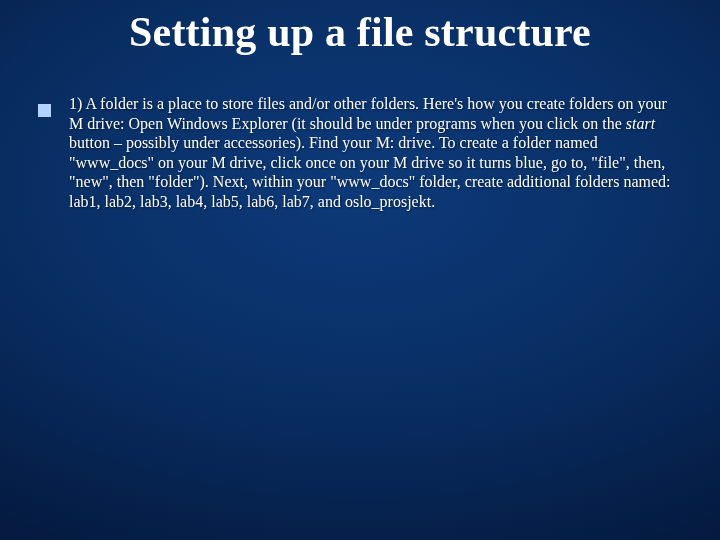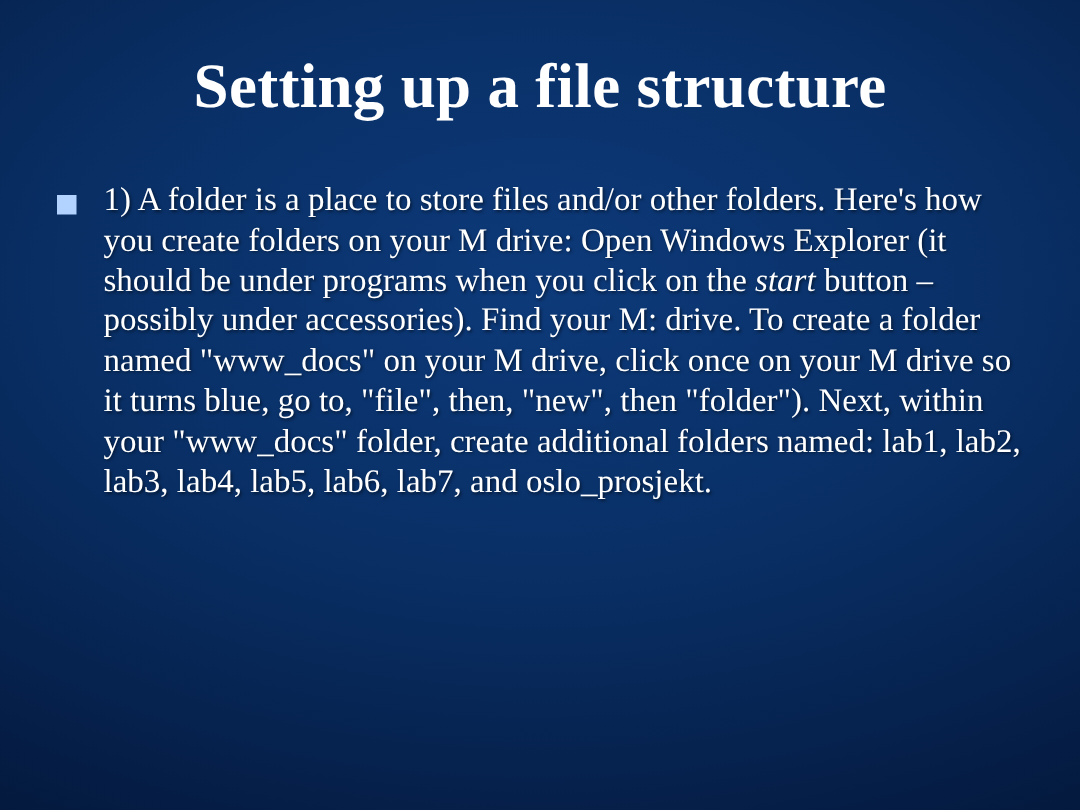--- a/index.html
+++ b/index.html
@@ -8,21 +8,21 @@
     width: 720px;
     height: 540px;
     overflow: hidden;
   }
   body {
     background: radial-gradient(ellipse 110% 90% at 50% 35%, #0d3a7a 0%, #092f65 40%, #051e47 75%, #031330 100%);
     font-family: "Times New Roman", Times, serif;
     color: #ffffff;
   }
   .slide {
-    padding: 34px 38px 0 38px;
+    padding: 8px 38px 0 38px;
     box-sizing: border-box;
     height: 100%;
   }
   .title {
     font-size: 42px;
     font-weight: bold;
     color: #ffffff;
     text-align: center;
     margin: 0 0 38px 0;
     letter-spacing: 0.2px;
@@ -33,21 +33,21 @@
   }
   .bullet {
     width: 13px;
     height: 13px;
     background: #b2d3ff;
     margin-top: 10px;
     margin-right: 18px;
     flex-shrink: 0;
   }
   .body-text {
-    font-size: 22px;
+    font-size: 16px;
     line-height: 1.22;
     color: #ffffff;
     text-shadow: 1px 1px 2px rgba(0,0,0,0.5);
   }
   .body-text i {
     font-style: italic;
   }
 </style>
 </head>
 <body>

